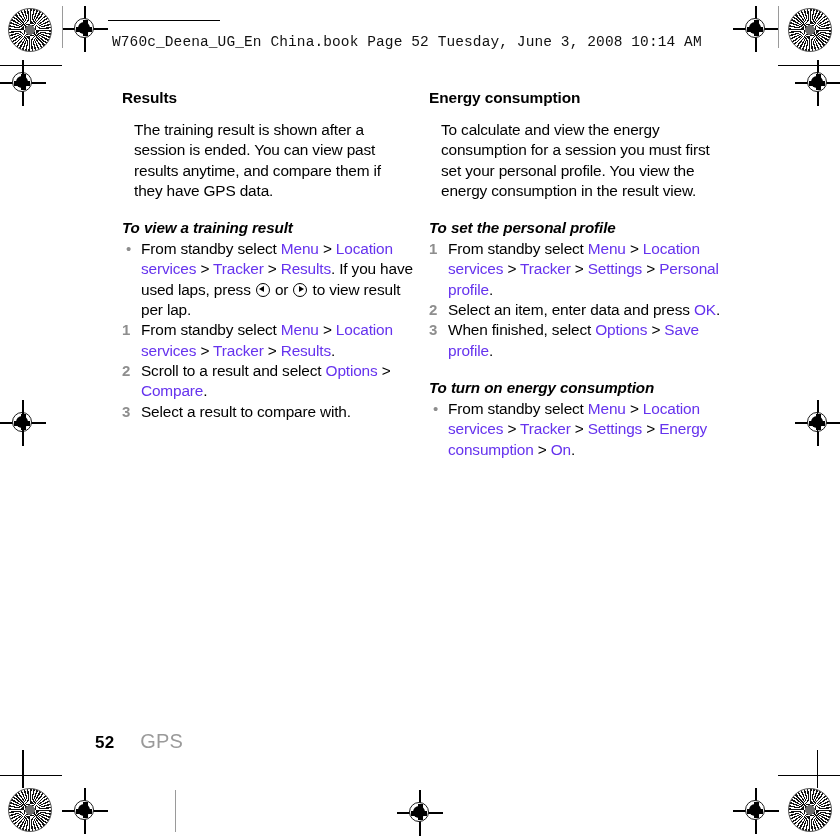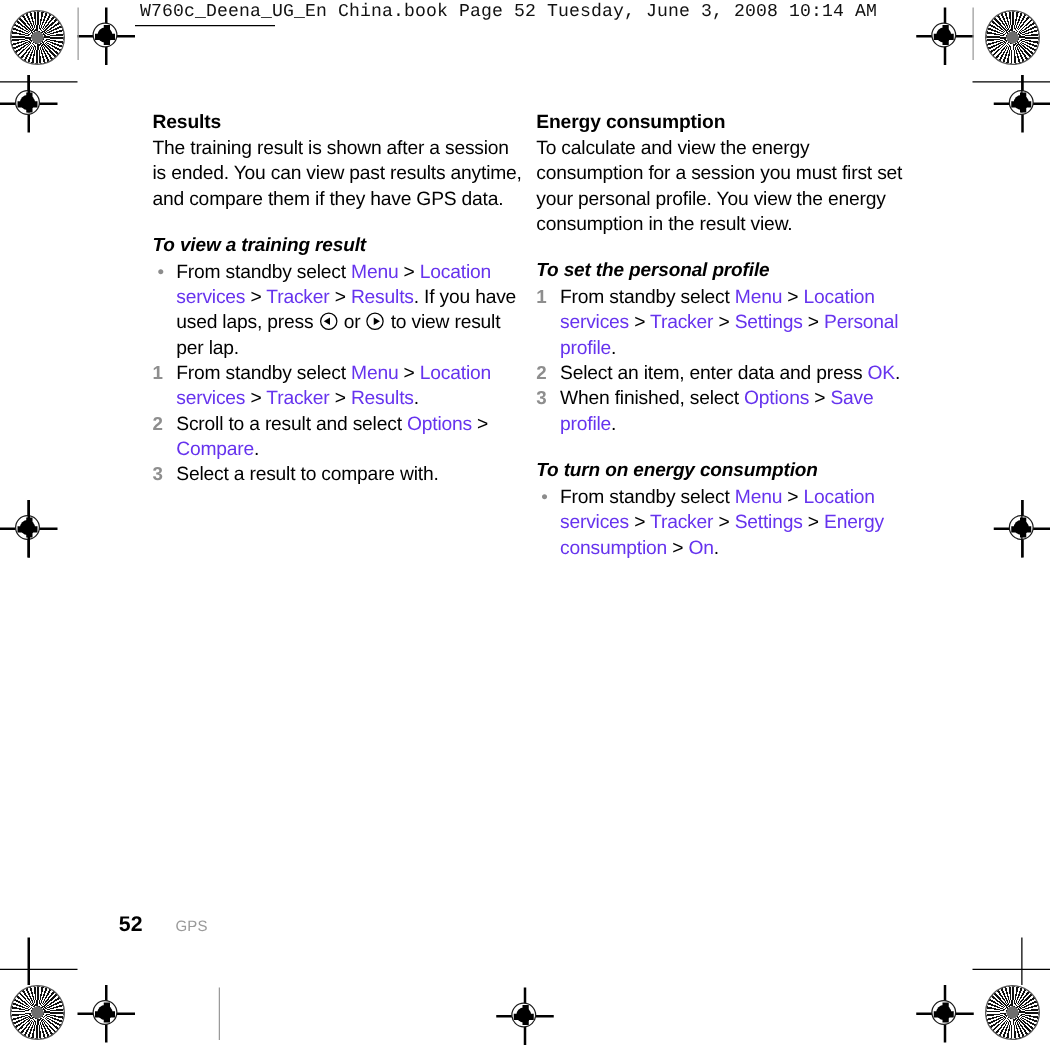--- a/index.html
+++ b/index.html
@@ -66,21 +66,21 @@
   .trim-line { position: absolute; background: #000000; }
   .trim-h { height: 1.2px; }
   .trim-v { width: 1.2px; }
 
   .rule-gray { position: absolute; background: #9a9a9a; }
 
   
   .slug {
     position: absolute;
     left: 112px;
-    top: 2px;
+    top: 34px;
     font-family: "Liberation Mono", "DejaVu Sans Mono", monospace;
     font-size: 14.5px;
     letter-spacing: 0.1px;
     color: #111111;
     white-space: nowrap;
   }
 
   
   .page-body {
     position: absolute;
@@ -99,21 +99,21 @@
     font-size: 15.4px;
     font-weight: bold;
     margin: 0 0 1px 0;
     line-height: 20px;
     letter-spacing: -0.1px;
   }
 
   p.body-text {
     font-size: 15.4px;
     line-height: 20.3px;
-    margin: 0;
+    margin: 12px;
     letter-spacing: -0.15px;
   }
 
   h3.proc-title {
     font-size: 15.2px;
     font-weight: bold;
     font-style: italic;
     margin: 17px 0 1px 0;
     line-height: 20px;
     letter-spacing: -0.1px;
@@ -220,21 +220,21 @@
     display: flex;
     align-items: baseline;
   }
   .footer .pagenum {
     font-size: 17px;
     font-weight: bold;
     color: #000000;
     letter-spacing: 0.2px;
   }
   .footer .chapter {
-    font-size: 12px;
+    font-size: 20px;
     color: #9a9a9a;
     margin-left: 26px;
     letter-spacing: 0.2px;
   }
 </style>
 </head>
 <body>
 
 <div class="press-mark star-target" style="left:8px; top:8px;"></div>
 <div class="press-mark star-target" style="left:788px; top:8px;"></div>

